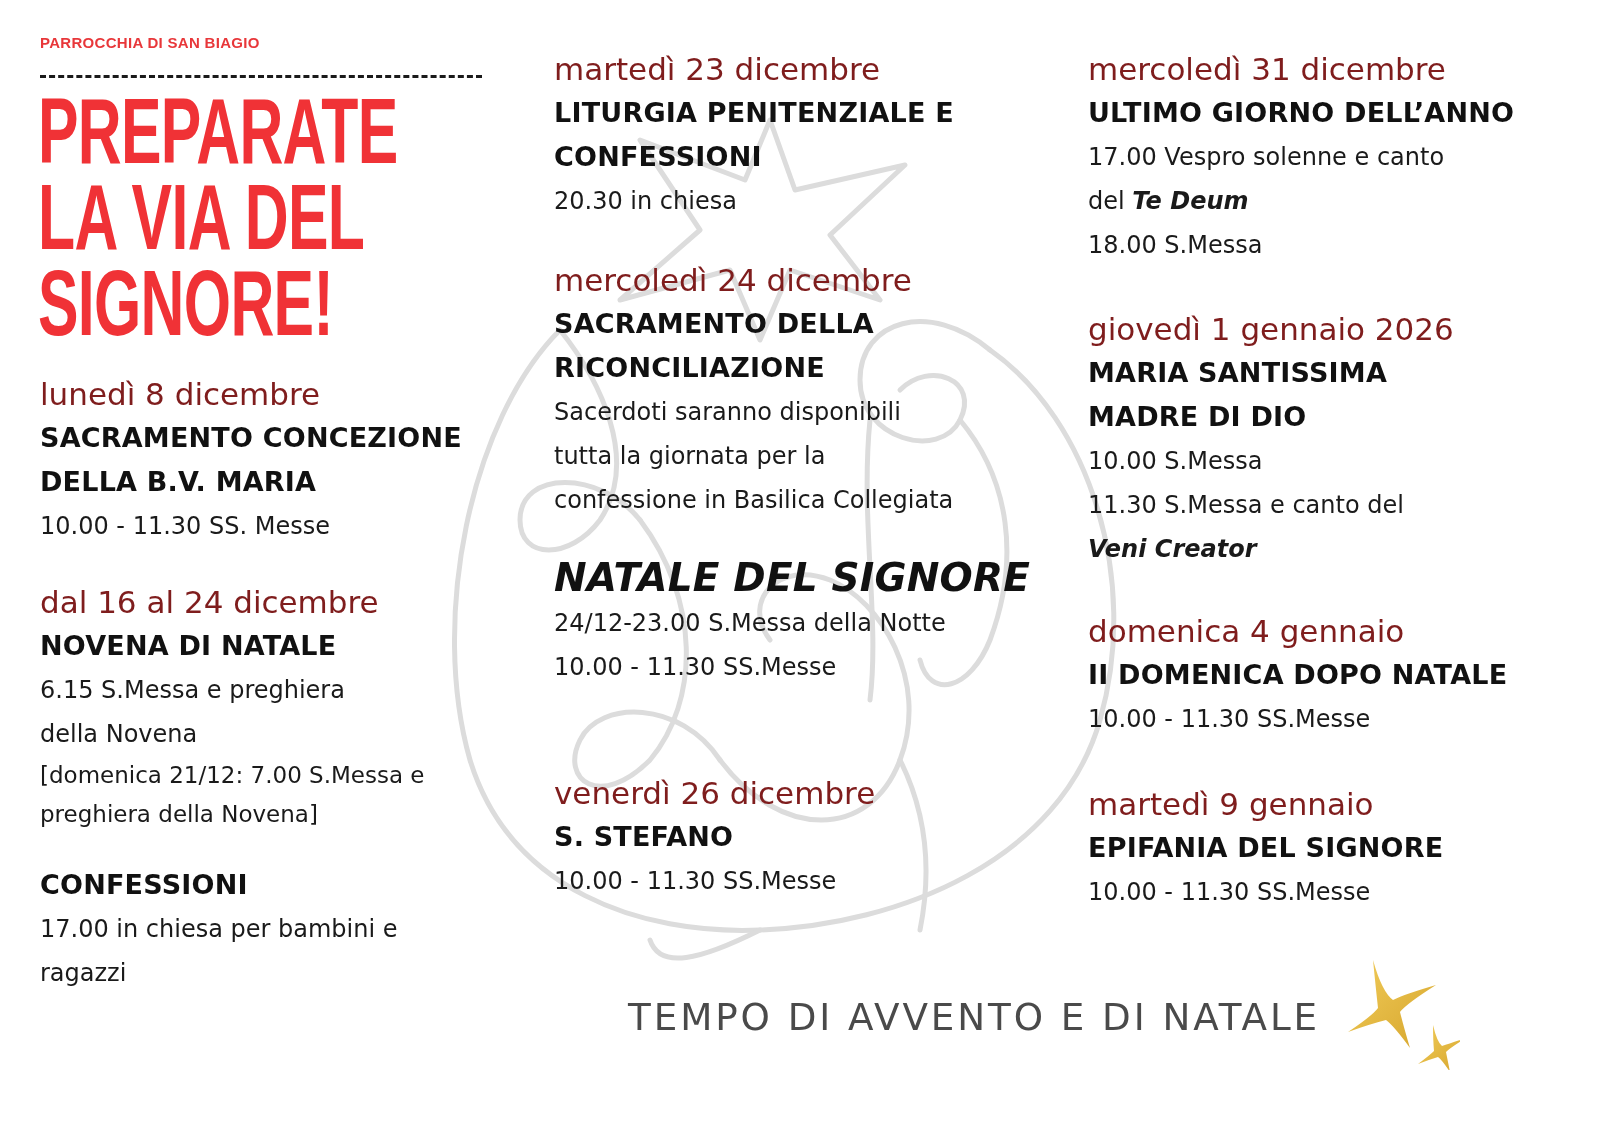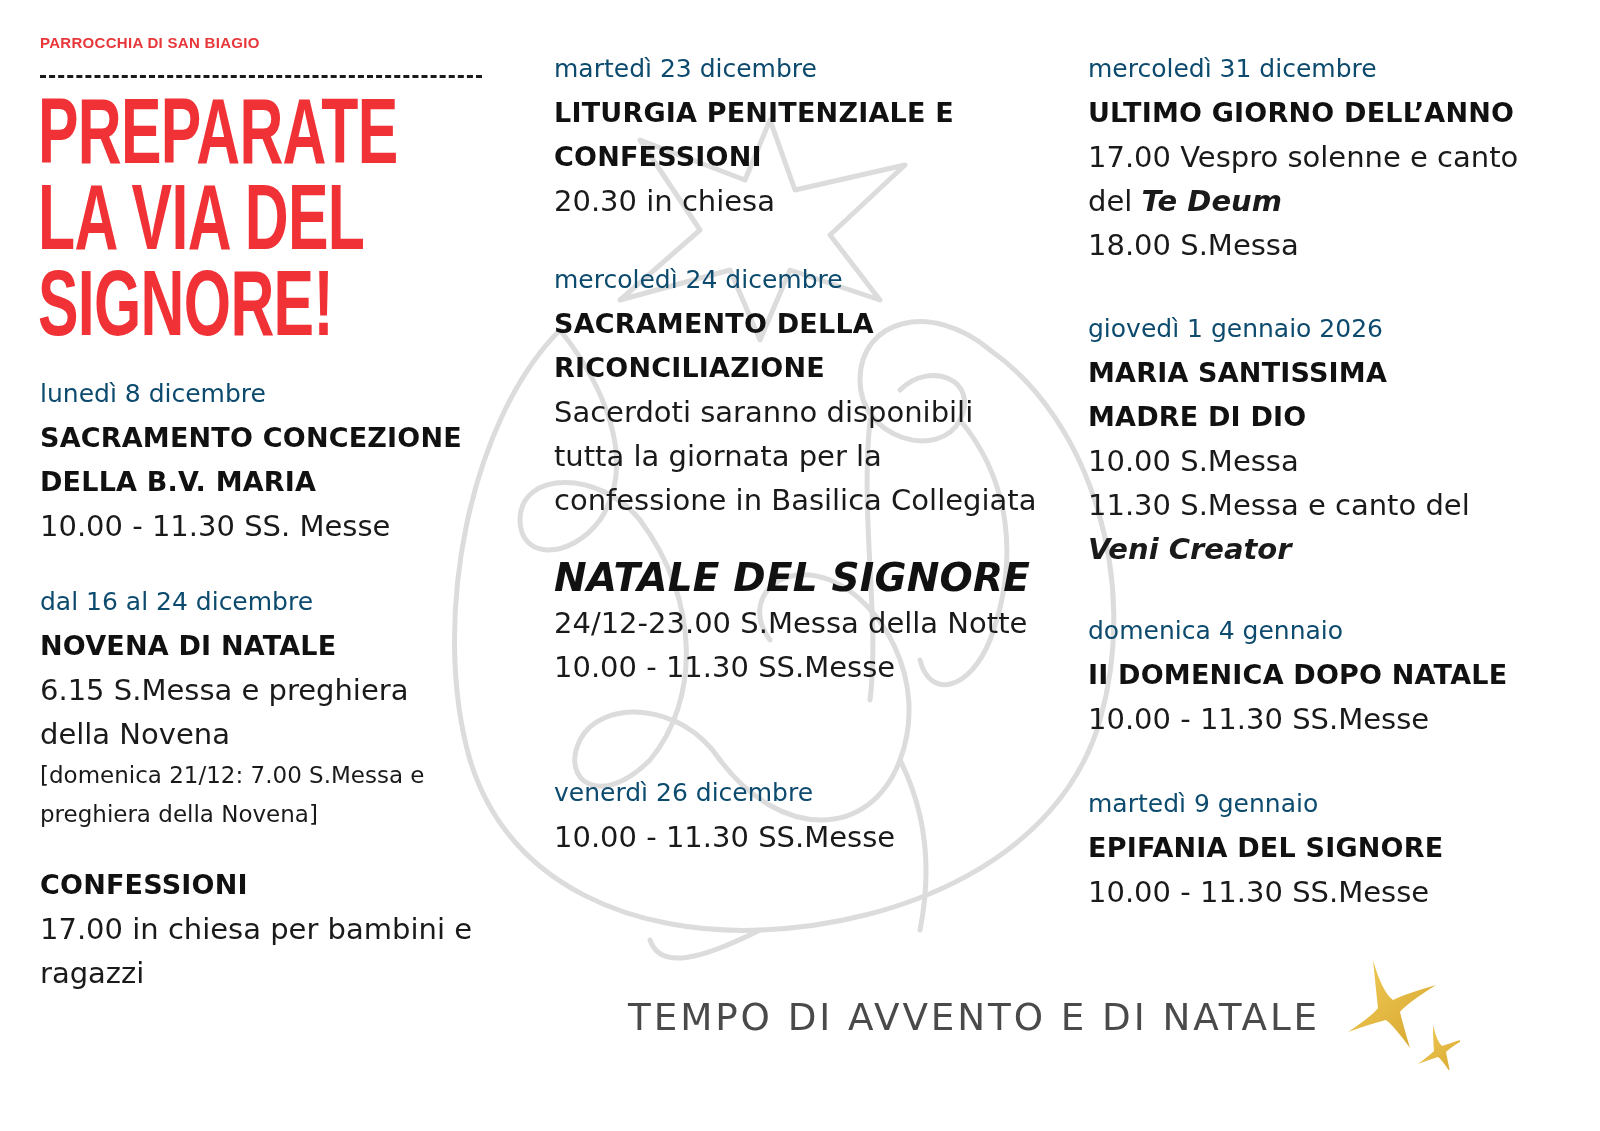--- a/index.html
+++ b/index.html
@@ -51,36 +51,36 @@
       letter-spacing: -1px;
       white-space: nowrap;
     }
     .title span { display: block; }
 
     .event {
       position: absolute;
       font-family: "DejaVu Sans", sans-serif;
     }
     .event .date {
-      font-size: 25px;
+      font-size: 31px;
       line-height: 44px;
-      color: #0c4a6e;
+      color: #7f1d1d;
       white-space: nowrap;
     }
     .event .name {
       font-size: 27px;
       font-weight: 700;
       line-height: 44px;
       color: #111111;
       white-space: nowrap;
       letter-spacing: 0.2px;
     }
     .event .name.big { font-size: 39px; line-height: 46px; font-style: italic; }
     .event .line {
-      font-size: 29px;
+      font-size: 24px;
       line-height: 44px;
       color: #1a1a1a;
       white-space: nowrap;
     }
     .event .line.small {
       font-size: 23px;
       line-height: 39px;
     }
     .event .line em {
       font-weight: 700;
@@ -173,20 +173,21 @@
 </div>
 
 <div class="event" style="left:554px; top:555px;">
   <div class="name big">NATALE DEL SIGNORE</div>
   <div class="line">24/12-23.00 S.Messa della Notte</div>
   <div class="line">10.00 - 11.30 SS.Messe</div>
 </div>
 
 <div class="event" style="left:554px; top:771px;">
   <div class="date">venerdì 26 dicembre</div>
+  <div class="name">S. STEFANO</div>
   <div class="line">10.00 - 11.30 SS.Messe</div>
 </div>
 
 <div class="event" style="left:1088px; top:47px;">
   <div class="date">mercoledì 31 dicembre</div>
   <div class="name">ULTIMO GIORNO DELL’ANNO</div>
   <div class="line">17.00 Vespro solenne e canto</div>
   <div class="line"><span>del </span><em>Te Deum</em></div>
   <div class="line">18.00 S.Messa</div>
 </div>

